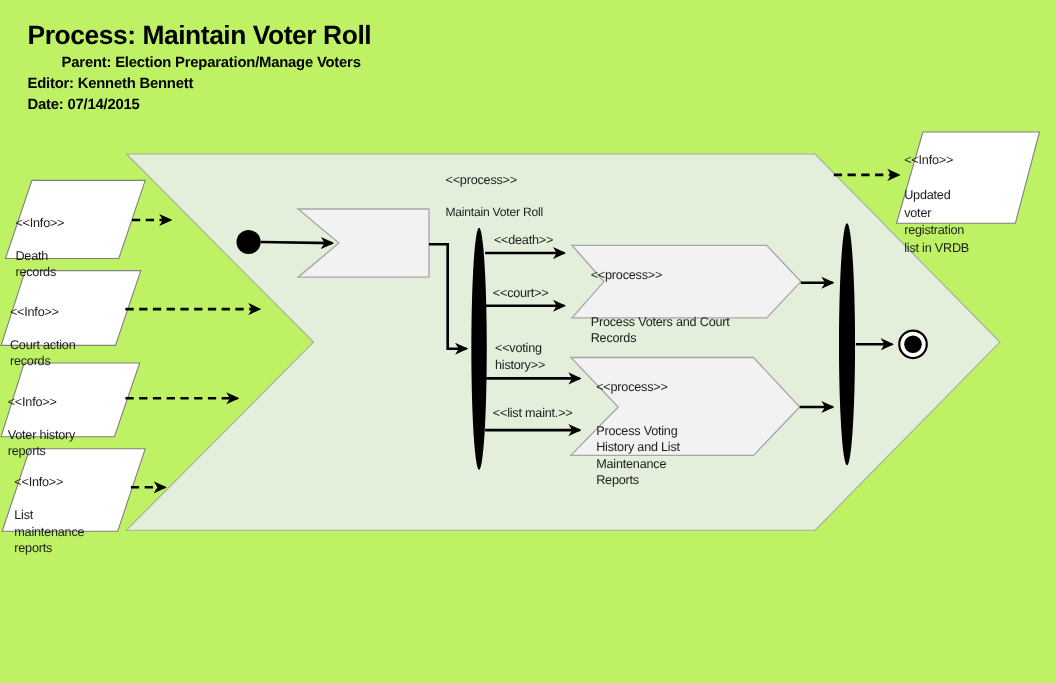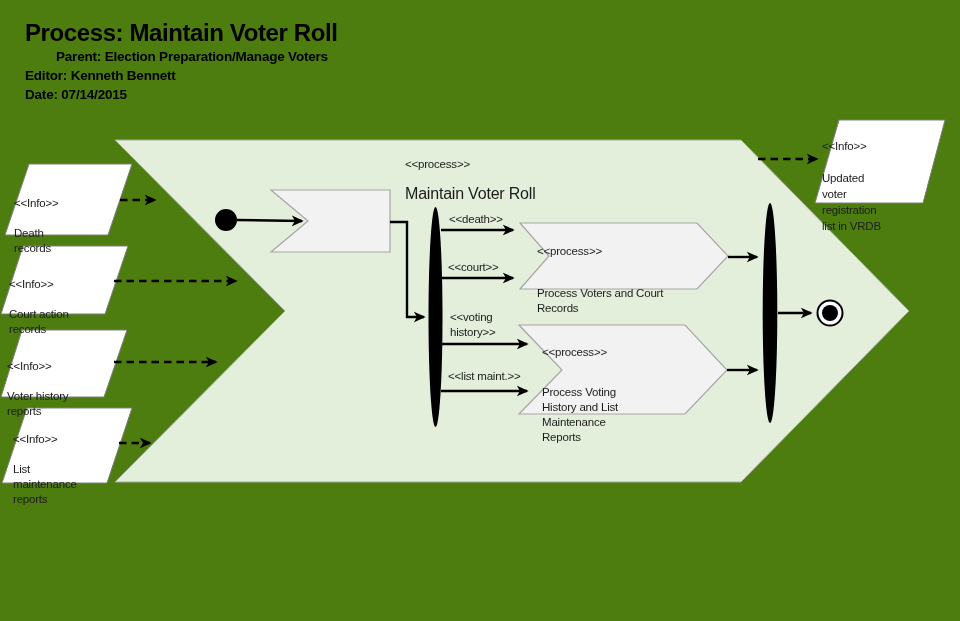--- a/index.html
+++ b/index.html
@@ -1,17 +1,17 @@
 <!DOCTYPE html>
 <html><head>
 <meta charset="utf-8">
 <style>
   html,body{margin:0;padding:0;background:#fff;}
   .stage{
-    position:relative;width:960px;height:621px;background:#4d7c0f;overflow:hidden;
+    position:relative;width:960px;height:621px;background:#bef264;overflow:hidden;
     font-family:"Liberation Sans","DejaVu Sans",sans-serif;color:#1c1c1c;
   }
   svg.diagram{position:absolute;left:0;top:0;}
   
   .proc-shape{stroke:#a3ada0;stroke-width:1;}
   .step-shape{stroke:#a6a6a6;stroke-width:1.2;}
   .io-shape{stroke:#7f7f7f;stroke-width:1;}
   .conn{stroke:#000;stroke-width:2.4;fill:none;}
   .dash{stroke-dasharray:7.5 5;}
   .node{fill:#000;}
@@ -76,21 +76,21 @@
     <circle class="node" cx="830" cy="313" r="8"></circle>
   </svg>
 
   <div class="hdr-title">Process: Maintain Voter Roll</div>
   <div class="hdr-sub" style="top:49px;padding-left:31px;">Parent: Election Preparation/Manage Voters</div>
   <div class="hdr-sub" style="top:68px;">Editor: Kenneth Bennett</div>
   <div class="hdr-sub" style="top:87px;">Date: 07/14/2015</div>
 
   <div class="txt center" style="left:405px;top:142px;width:220px;">
     <div class="b" style="line-height:14px;">&lt;&lt;process&gt;&gt;</div>
-    <div class="b" style="font-size:16px;">Maintain Voter Roll</div>
+    <div class="b" style="font-size:11px;">Maintain Voter Roll</div>
   </div>
 
   <div class="txt center" style="left:14px;top:181px;width:110px;">
     <div>&lt;&lt;Info&gt;&gt;</div>
     <div>Death
 records</div>
   </div>
   <div class="txt center" style="left:9px;top:262px;width:110px;">
     <div>&lt;&lt;Info&gt;&gt;</div>
     <div>Court action

